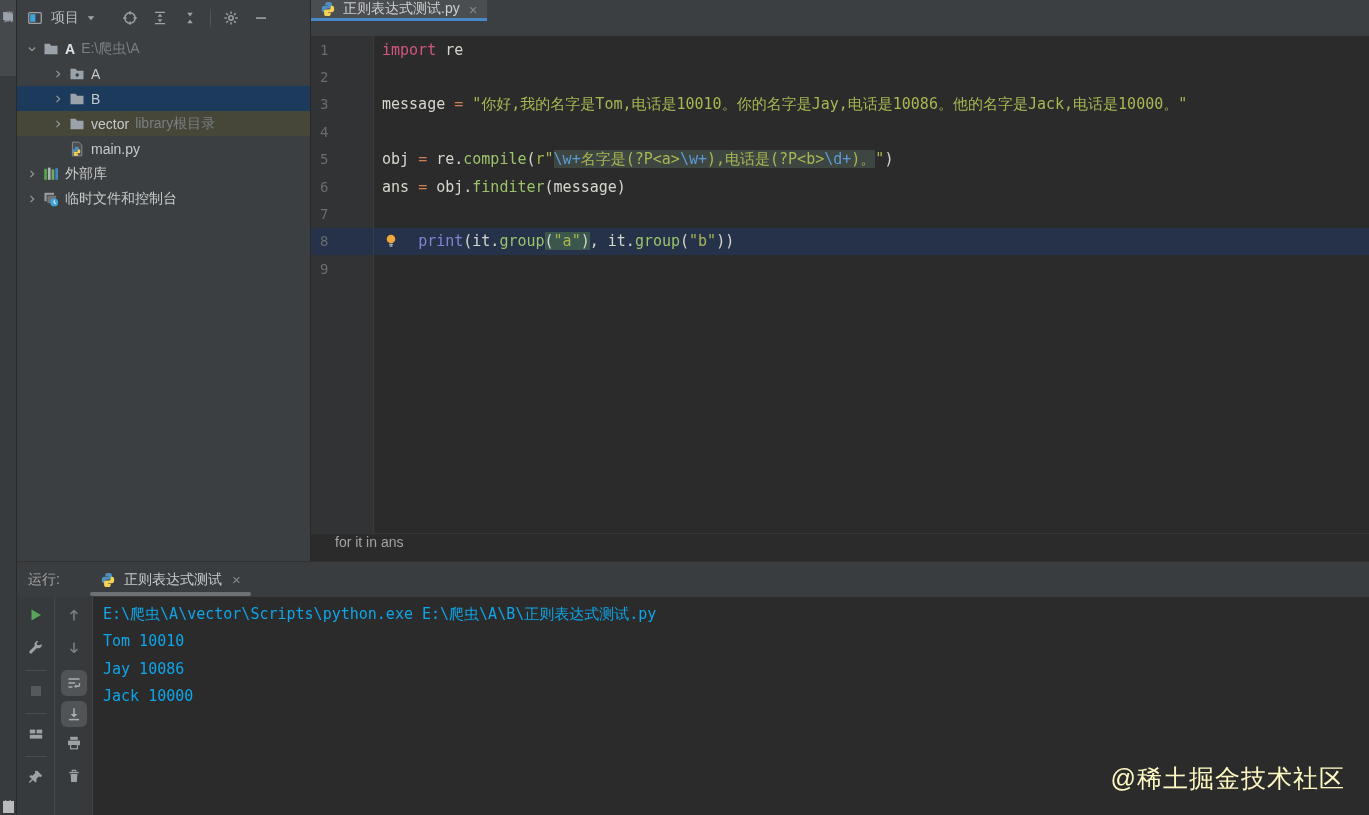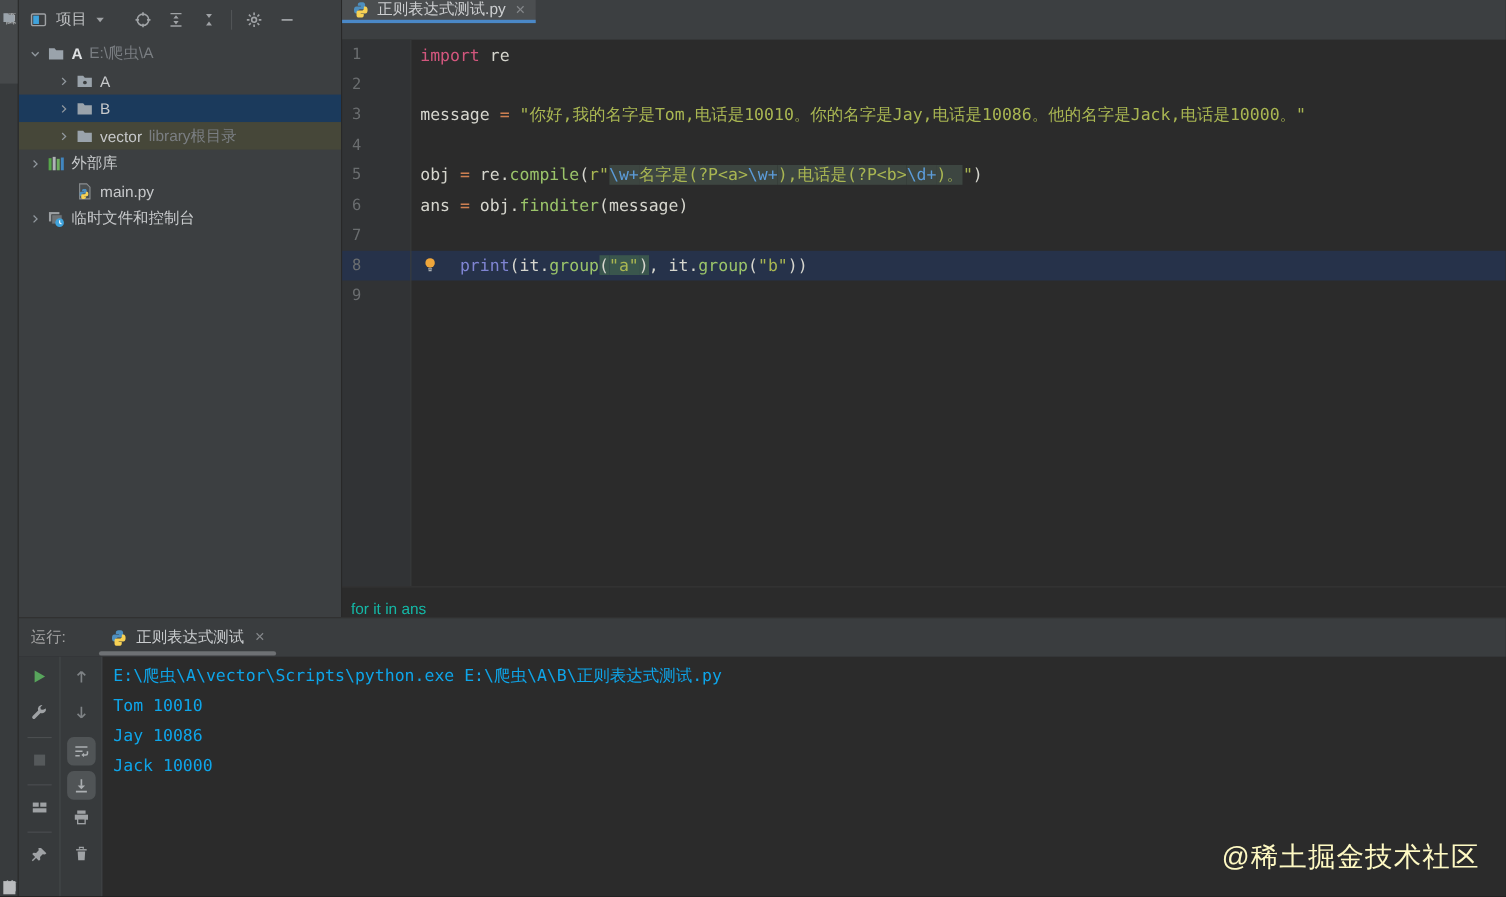--- a/index.html
+++ b/index.html
@@ -52,22 +52,22 @@
   .code-line{display:flex;min-height:27.4px;height:27.4px;align-items:center;
              font-family:"DejaVu Sans Mono",monospace;font-size:15px;white-space:pre}
   .code-line.current{background:var(--caret)}
   .code-line .ln{width:62px;flex:none;padding-left:9px;box-sizing:border-box;color:#6A6D6F;font-size:14px}
   .code-line .lc{padding-left:9px;position:relative;flex:1}
   .bulb{position:absolute;left:10px;top:50%;transform:translateY(-50%);cursor:pointer}
   .seg.kw{color:var(--kw)} .seg.op{color:var(--op)} .seg.fg{color:var(--fg)}
   .seg.str{color:var(--str)} .seg.esc{color:var(--esc)} .seg.fn{color:var(--fn)}
   .seg.builtin{color:var(--builtin)}
   .seg.h{background:var(--inj)} .seg.m{background:var(--match)}
-  .breadcrumb{height:27px;flex:none;border-top:1px solid #373737;display:flex;align-items:flex-end;
-              padding-left:8px;font-size:14px;color:#14b8a6;background:#2B2B2B;cursor:pointer}
+  .breadcrumb{height:27px;flex:none;border-top:1px solid #373737;display:flex;align-items:flex-start;
+              padding-left:24px;font-size:14px;color:#a3a3a3;background:#2B2B2B;cursor:pointer}
 
   
   .run-panel{position:absolute;left:17px;top:561px;right:0;bottom:0;border-top:1px solid #323232;background:var(--editor)}
   .run-header{height:35px;background:#3A3D3F;display:flex;align-items:stretch}
   .run-label{font-size:14px;color:#a3a3a3;align-self:center;padding-left:11px}
   .run-tab{display:flex;align-items:center;gap:8px;margin-left:30px;padding:0 10px;position:relative;cursor:pointer}
   .run-tab-title{font-size:14px;color:#C9CCCE}
   .run-tab-underline{position:absolute;left:0;right:0;bottom:1px;height:4px;background:#6E7174;border-radius:3px}
   .run-body{display:flex;height:218px}
   .run-toolbar{width:75px;flex:none;background:#373A3C;border-right:1px solid #404345;display:flex}
@@ -226,54 +226,54 @@
             <span class="tree-ic">
               <span class="ic">
                 <svg viewBox="0 0 16 16">
                   <path d="M1.5 2.8h5.1l1.5 1.9h6.4v8.5H1.5z" fill="#9AA3AB"></path>
                 </svg>
               </span>
             </span>
             <span class="tree-label">vector</span>
             <span class="tree-suffix">library根目录</span>
           </div>
-          <div class="tree-row" style="padding-left: 4px;">
-            <span class="tree-chev">
-              <span class="ic small">
-                <svg viewBox="0 0 16 16">
-                  <path d="M6 3.8L10.2 8 6 12.2" stroke="#91989E" stroke-width="1.6" fill="none"></path>
-                </svg>
-              </span>
-            </span>
-            <span class="tree-ic">
-              <span class="ic">
-                <svg viewBox="0 0 16 16">
-                  <rect x="1.2" y="2.8" width="2.7" height="11" fill="#57A64A"></rect>
-                  <rect x="4.9" y="1.6" width="2.7" height="12.2" fill="#AEB3B6"></rect>
-                  <rect x="8.6" y="3.4" width="2.7" height="10.4" fill="#6FAE5F"></rect>
-                  <rect x="12.3" y="2.2" width="2.7" height="11.6" fill="#4186C0"></rect>
-                </svg>
-              </span>
-            </span>
-            <span class="tree-label">外部库</span>
-          </div>
           <div class="tree-row" style="padding-left: 30px;">
             <span class="tree-chev"></span>
             <span class="tree-ic">
               <span class="ic">
                 <svg viewBox="0 0 16 16">
                   <path d="M3.4 1.2h6.4l3 3v10.6H3.4z" fill="#4A4E50" stroke="#8A8E91" stroke-width="1"></path>
                   <g transform="translate(2.2,5.2) scale(0.64)">
                     <path d="M7.9 1C6 1 5.3 1.9 5.3 3.1v1.2h2.8v.5H3.9C2.7 4.8 1.8 5.8 1.8 8c0 2.1.8 3.2 2 3.2h1.4V9.6c0-1.2 1-2.1 2.1-2.1h2.8c1 0 1.8-.8 1.8-1.8V3.1C11.9 1.9 11 1 9.9 1z" fill="#4E8FBF"></path>
                     <path d="M8.1 15c1.9 0 2.6-.9 2.6-2.1v-1.2H7.9v-.5h4.2c1.2 0 2.1-1 2.1-3.2 0-2.1-.8-3.2-2-3.2h-1.4v1.6c0 1.2-1 2.1-2.1 2.1H5.9c-1 0-1.8.8-1.8 1.8v2.6C4.1 14.1 5 15 6.1 15z" fill="#F7D154"></path>
                   </g>
                 </svg>
               </span>
             </span>
             <span class="tree-label">main.py</span>
+          </div>
+          <div class="tree-row" style="padding-left: 4px;">
+            <span class="tree-chev">
+              <span class="ic small">
+                <svg viewBox="0 0 16 16">
+                  <path d="M6 3.8L10.2 8 6 12.2" stroke="#91989E" stroke-width="1.6" fill="none"></path>
+                </svg>
+              </span>
+            </span>
+            <span class="tree-ic">
+              <span class="ic">
+                <svg viewBox="0 0 16 16">
+                  <rect x="1.2" y="2.8" width="2.7" height="11" fill="#57A64A"></rect>
+                  <rect x="4.9" y="1.6" width="2.7" height="12.2" fill="#AEB3B6"></rect>
+                  <rect x="8.6" y="3.4" width="2.7" height="10.4" fill="#6FAE5F"></rect>
+                  <rect x="12.3" y="2.2" width="2.7" height="11.6" fill="#4186C0"></rect>
+                </svg>
+              </span>
+            </span>
+            <span class="tree-label">外部库</span>
           </div>
           <div class="tree-row" style="padding-left: 4px;">
             <span class="tree-chev">
               <span class="ic small">
                 <svg viewBox="0 0 16 16">
                   <path d="M6 3.8L10.2 8 6 12.2" stroke="#91989E" stroke-width="1.6" fill="none"></path>
                 </svg>
               </span>
             </span>
             <span class="tree-ic">

